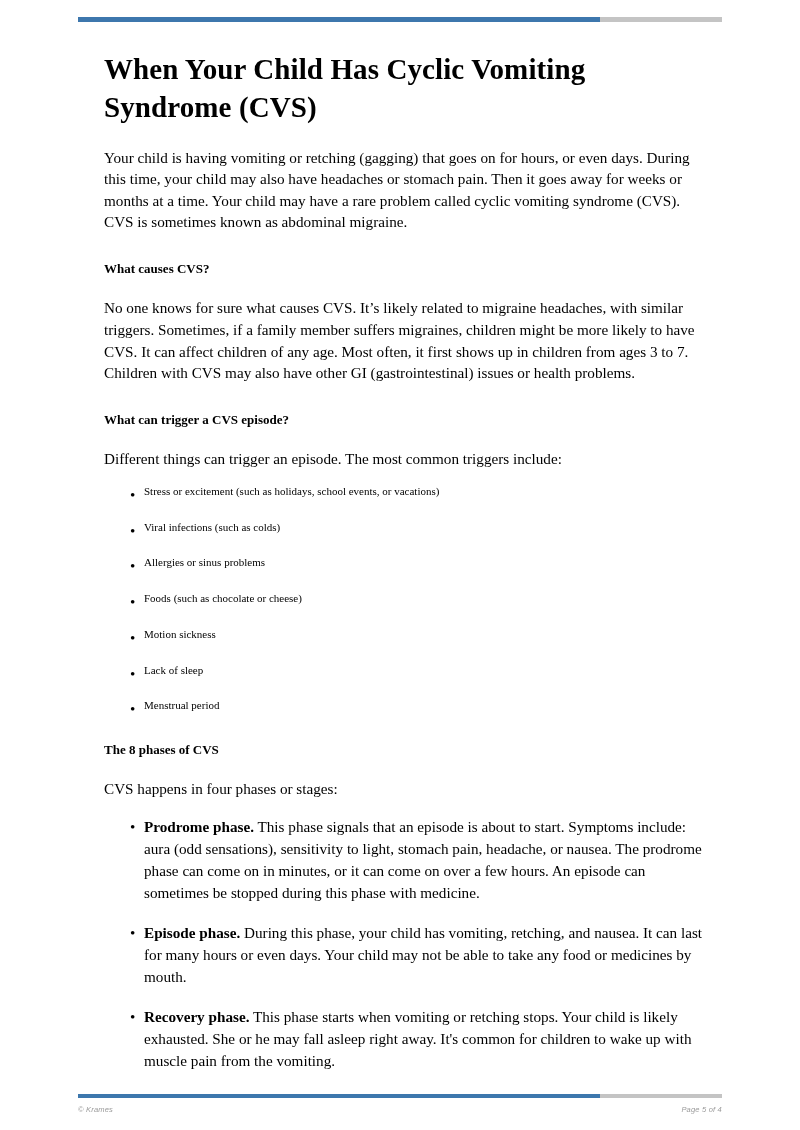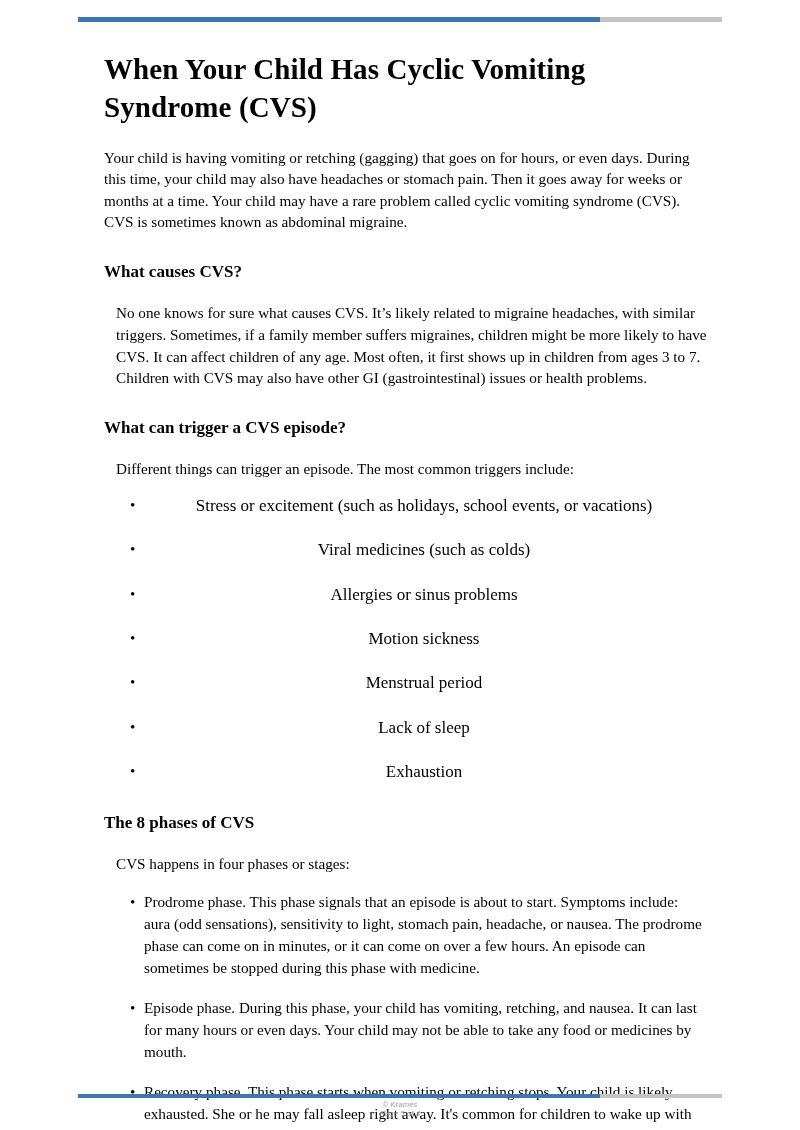--- a/index.html
+++ b/index.html
@@ -66,47 +66,46 @@
     font-size: 15.2px;
     line-height: 1.42;
     margin: 20px 0 16px 0;
     padding: 0;
     width: 588px;
     text-align: left;
   }
 
   h2.section-heading {
     font-family: "Liberation Serif", "DejaVu Serif", serif;
-    font-size: 17px;
+    font-size: 13px;
     font-weight: bold;
     line-height: 1.25;
     margin: 28px 0 0 0;
     padding: 0;
   }
 
   p.body-text {
     font-size: 15.2px;
     line-height: 1.43;
-    margin: 20px 0 0 12px;
+    margin: 20px 0 0 0;
     padding: 0;
     width: 592px;
   }
 
   ul.bullets {
     list-style: none;
     margin: 14px 0 0 0;
     padding: 0;
   }
   ul.bullets > li {
     position: relative;
-    font-size: 17px;
+    font-size: 11px;
     line-height: 1.43;
     margin: 0 0 20px 0;
     padding: 0 0 0 40px;
-    text-align: center;
   }
   ul.bullets > li:last-child { margin-bottom: 0; }
   ul.bullets > li::before {
     content: "\2022";
     position: absolute;
     left: 26px;
     top: 0;
     font-size: 15.2px;
     line-height: 1.43;
   }
@@ -126,21 +125,21 @@
   }
   ul.phase-list > li:last-child { margin-bottom: 0; }
   ul.phase-list > li::before {
     content: "\2022";
     position: absolute;
     left: 26px;
     top: 0;
     font-size: 15.2px;
     line-height: 1.45;
   }
-  .lead-in { font-weight: normal; }
+  .lead-in { font-weight: bold; }
 
   
   .footer-rule {
     position: absolute;
     left: 78px;
     top: 1094px;
     width: 644px;
     height: 4px;
     display: flex;
   }
@@ -151,21 +150,20 @@
     width: 644px;
     height: 18px;
     display: flex;
     align-items: center;
     justify-content: space-between;
     font-family: "Liberation Sans", "DejaVu Sans", sans-serif;
     font-style: italic;
     font-size: 7.5px;
     color: #9a9a9a;
     letter-spacing: 0.2px;
-    flex-direction: column;
   }
   .footer-left { white-space: nowrap; }
   .footer-right { white-space: nowrap; }
 </style>
 </head>
 <body>
 
 <div class="page">
 
   <div class="top-rule">
@@ -179,26 +177,26 @@
 
     <p class="intro">Your child is having vomiting or retching (gagging) that goes on for hours, or even days. During this time, your child may also have headaches or stomach pain. Then it goes away for weeks or months at a time. Your child may have a rare problem called cyclic vomiting syndrome (CVS). CVS is sometimes known as abdominal migraine.</p>
 
     <h2 class="section-heading">What causes CVS?</h2>
     <p class="body-text">No one knows for sure what causes CVS. It’s likely related to migraine headaches, with similar triggers. Sometimes, if a family member suffers migraines, children might be more likely to have CVS. It can affect children of any age. Most often, it first shows up in children from ages 3 to 7. Children with CVS may also have other GI (gastrointestinal) issues or health problems.</p>
 
     <h2 class="section-heading">What can trigger a CVS episode?</h2>
     <p class="body-text">Different things can trigger an episode. The most common triggers include:</p>
     <ul class="bullets" id="trigger-list">
         <li><span>Stress or excitement (such as holidays, school events, or vacations)</span></li>
-        <li><span>Viral medicines (such as colds)</span></li>
+        <li><span>Viral infections (such as colds)</span></li>
         <li><span>Allergies or sinus problems</span></li>
+        <li><span>Foods (such as chocolate or cheese)</span></li>
         <li><span>Motion sickness</span></li>
+        <li><span>Lack of sleep</span></li>
         <li><span>Menstrual period</span></li>
-        <li><span>Lack of sleep</span></li>
-        <li><span>Exhaustion</span></li>
       </ul>
 
     <h2 class="section-heading">The 8 phases of CVS</h2>
     <p class="body-text">CVS happens in four phases or stages:</p>
     <ul class="phase-list" id="phase-list">
         <li><span class="lead-in">Prodrome phase.</span><span> This phase signals that an episode is about to start. Symptoms include: aura (odd sensations), sensitivity to light, stomach pain, headache, or nausea. The prodrome phase can come on in minutes, or it can come on over a few hours. An episode can sometimes be stopped during this phase with medicine.</span></li>
         <li><span class="lead-in">Episode phase.</span><span> During this phase, your child has vomiting, retching, and nausea. It can last for many hours or even days. Your child may not be able to take any food or medicines by mouth.</span></li>
         <li><span class="lead-in">Recovery phase.</span><span> This phase starts when vomiting or retching stops. Your child is likely exhausted. She or he may fall asleep right away. It's common for children to wake up with muscle pain from the vomiting.</span></li>
       </ul>
 

